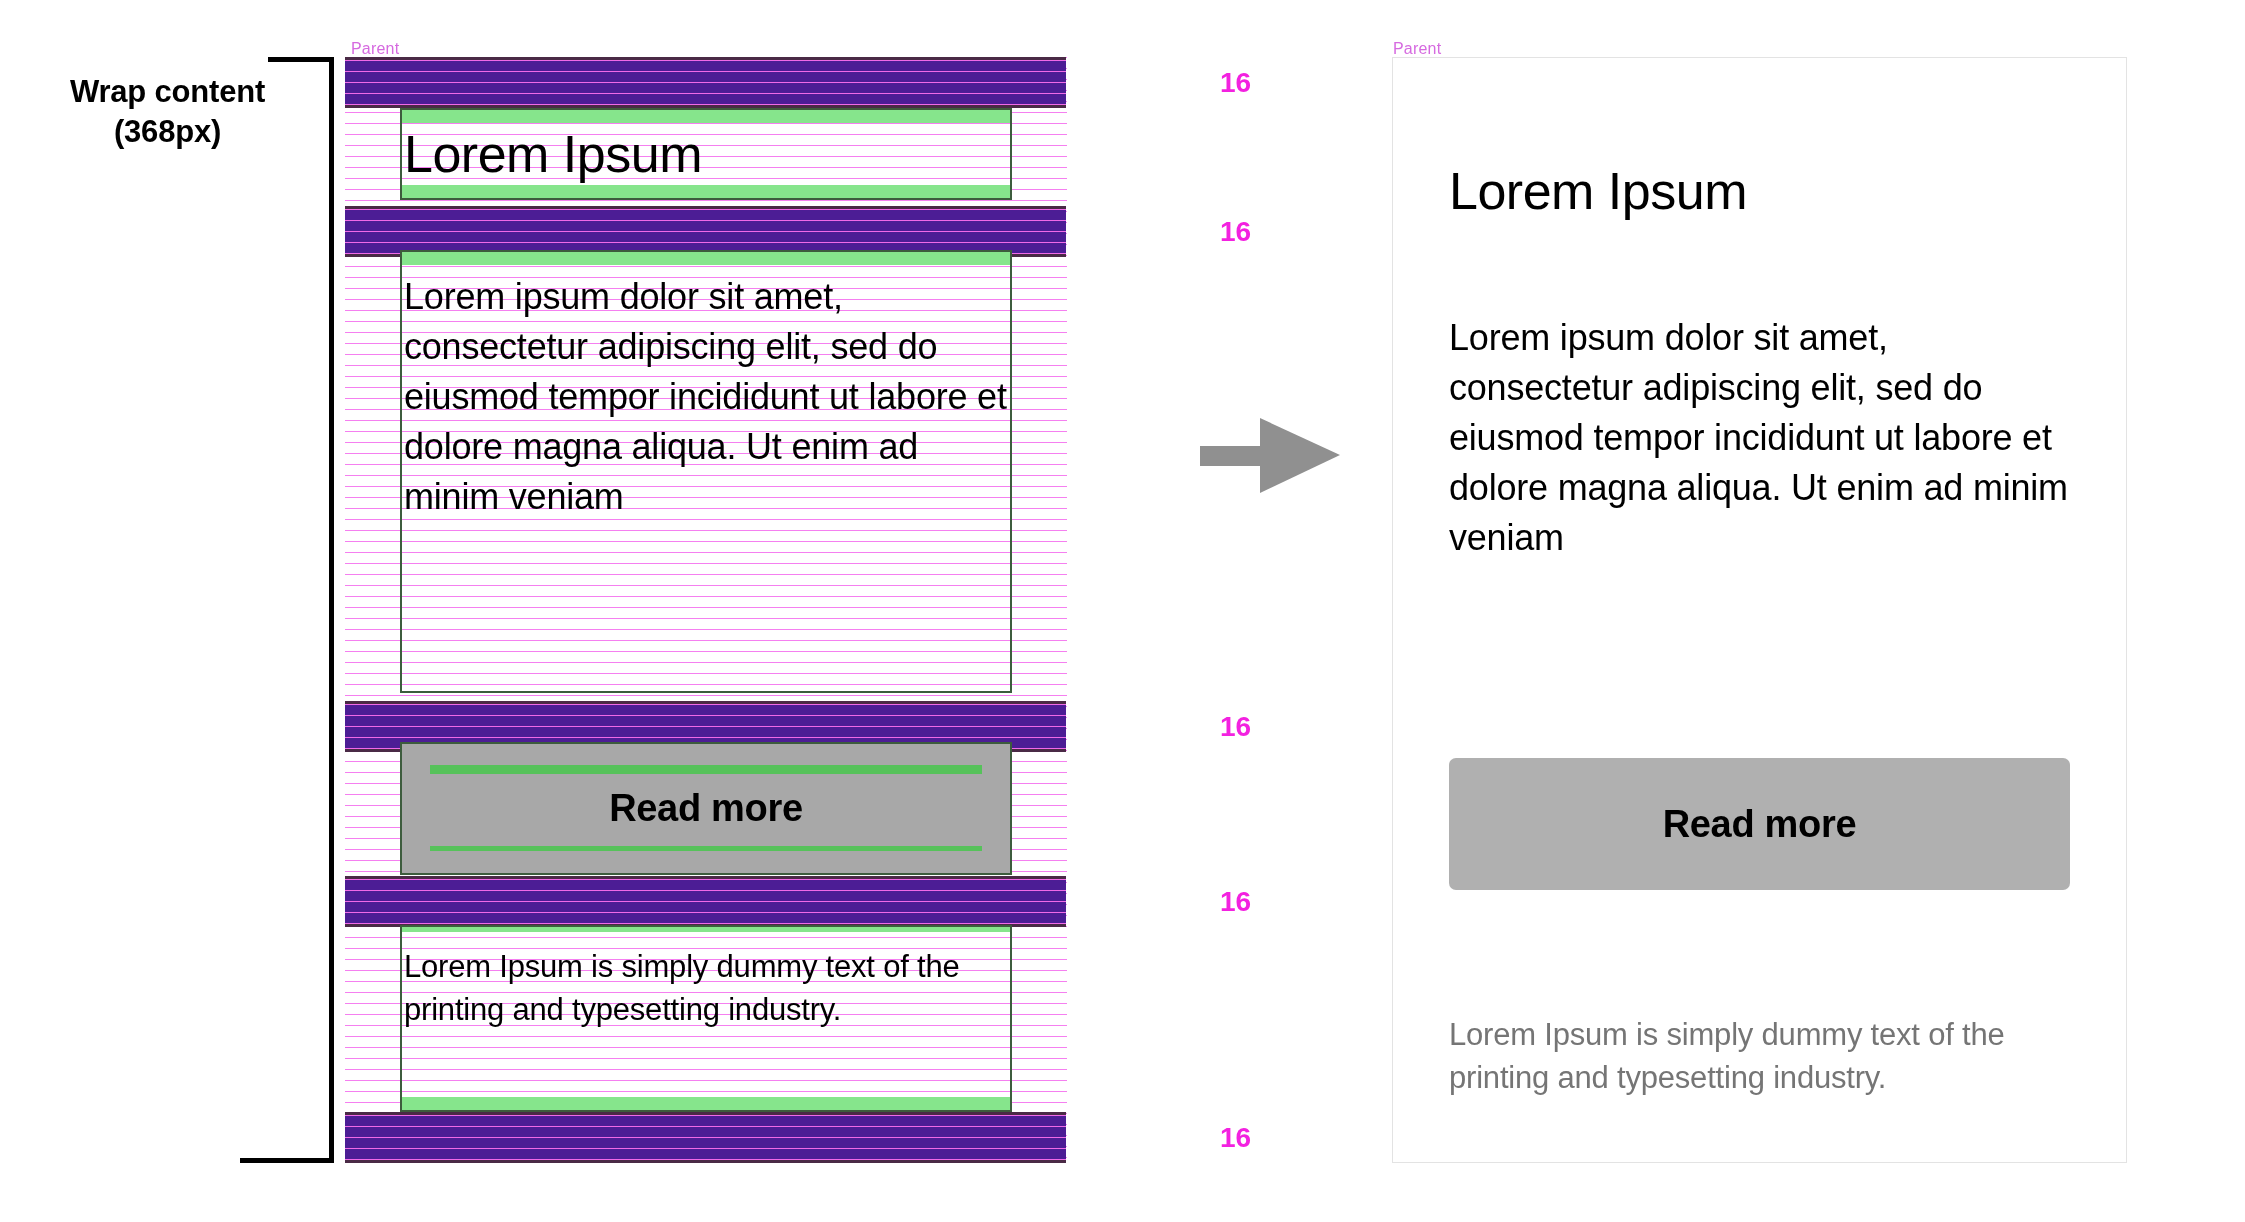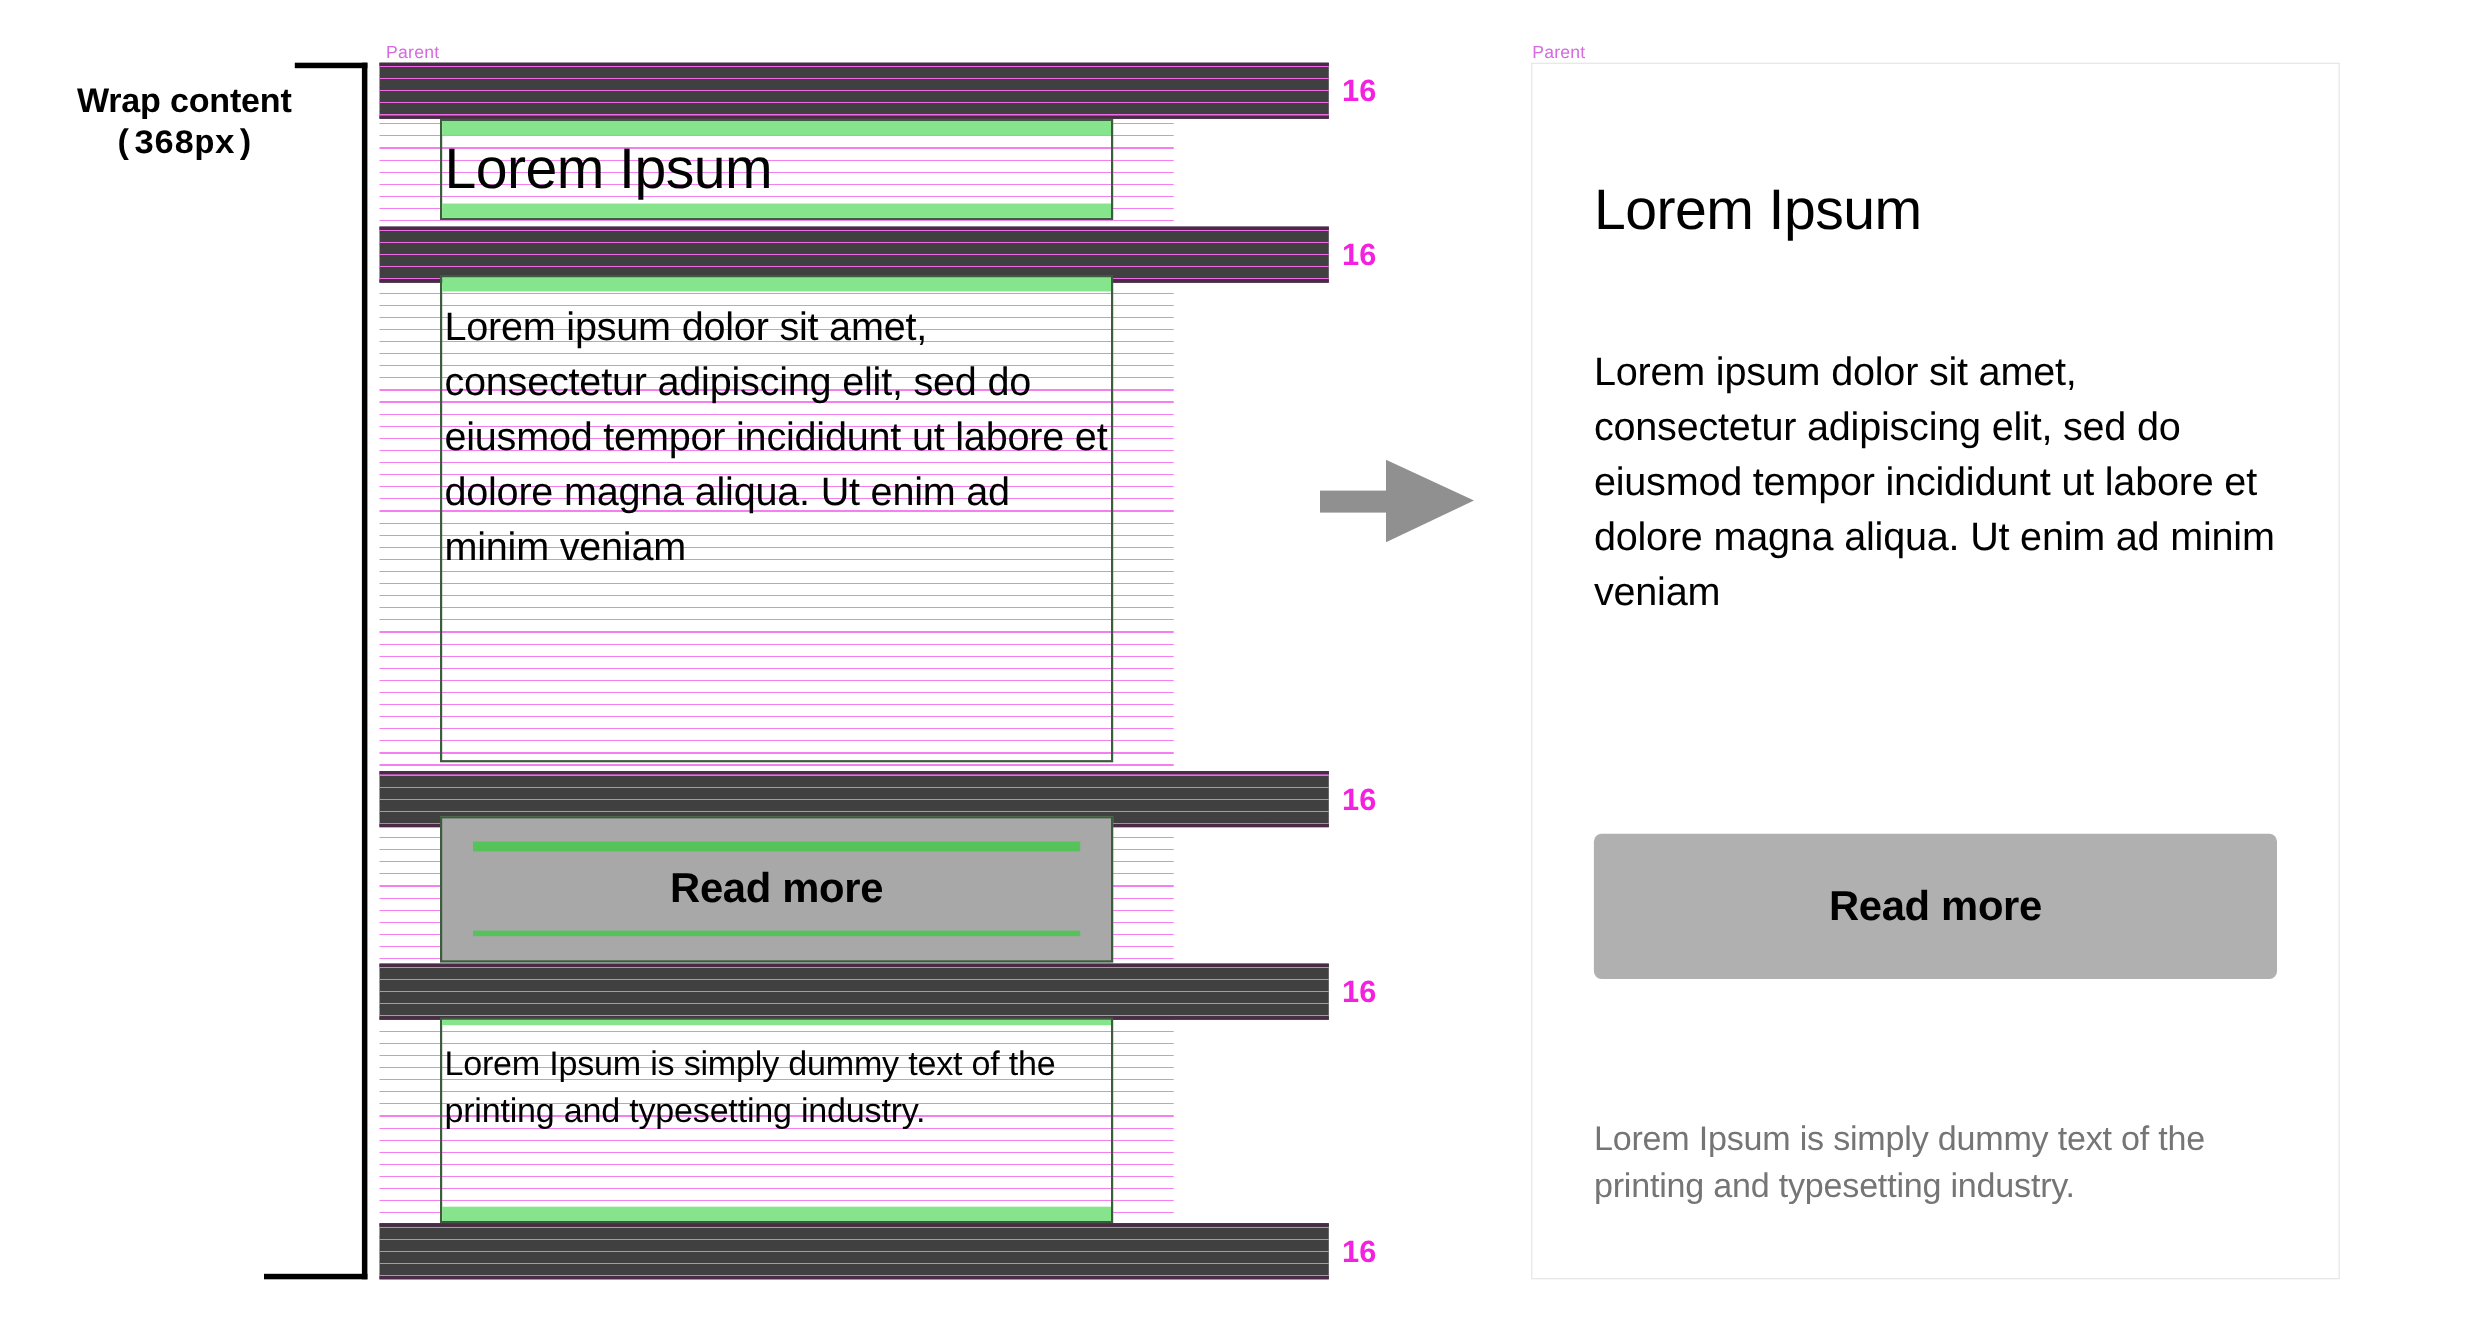--- a/index.html
+++ b/index.html
@@ -15,21 +15,21 @@
 
   
   .annot-label{
     position:absolute;
     left:60px; top:72px; width:215px;
     text-align:center;
     font-size:31px; font-weight:700; color:#000;
     line-height:1.30;
     letter-spacing:-0.2px;
   }
-  .annot-label .l2{display:block;font-family:Liberation Mono, monospace;}
+  .annot-label .l2{display:block;}
 
   
   .bracket{position:absolute;left:268px;top:57px;width:66px;height:1106px;}
   .bracket .vert{position:absolute;right:0;top:0;width:5px;height:100%;background:#000;}
   .bracket .arm{position:absolute;left:0;width:66px;height:5px;background:#000;}
   .bracket .arm.top{top:0;}
   .bracket .arm.bot{bottom:0;left:-28px;width:94px;}
 
   .parent-tag{
     position:absolute;font-size:16px;color:#d66ae0;
@@ -49,22 +49,22 @@
   
   .measure .grid{
     position:absolute;inset:0;
     background-image:repeating-linear-gradient(to bottom,
         #f57ff0 0px,#f57ff0 1px,transparent 1px,transparent 11px);
     pointer-events:none;
   }
 
   
   .spacer{
-    position:absolute;left:345px;width:863px;
-    background:#404040;
+    position:absolute;left:345px;width:721px;
+    background:#4c1d95;
     border-top:3px solid #4a2a46;
     border-bottom:3px solid #4a2a46;
     box-sizing:border-box;
   }
   .spacer .bar-grid{
     position:absolute;inset:0;
     background-image:repeating-linear-gradient(to bottom,
         #f06ae8 0px,#f06ae8 1px,transparent 1px,transparent 11px);
   }
   .spacer .num{

